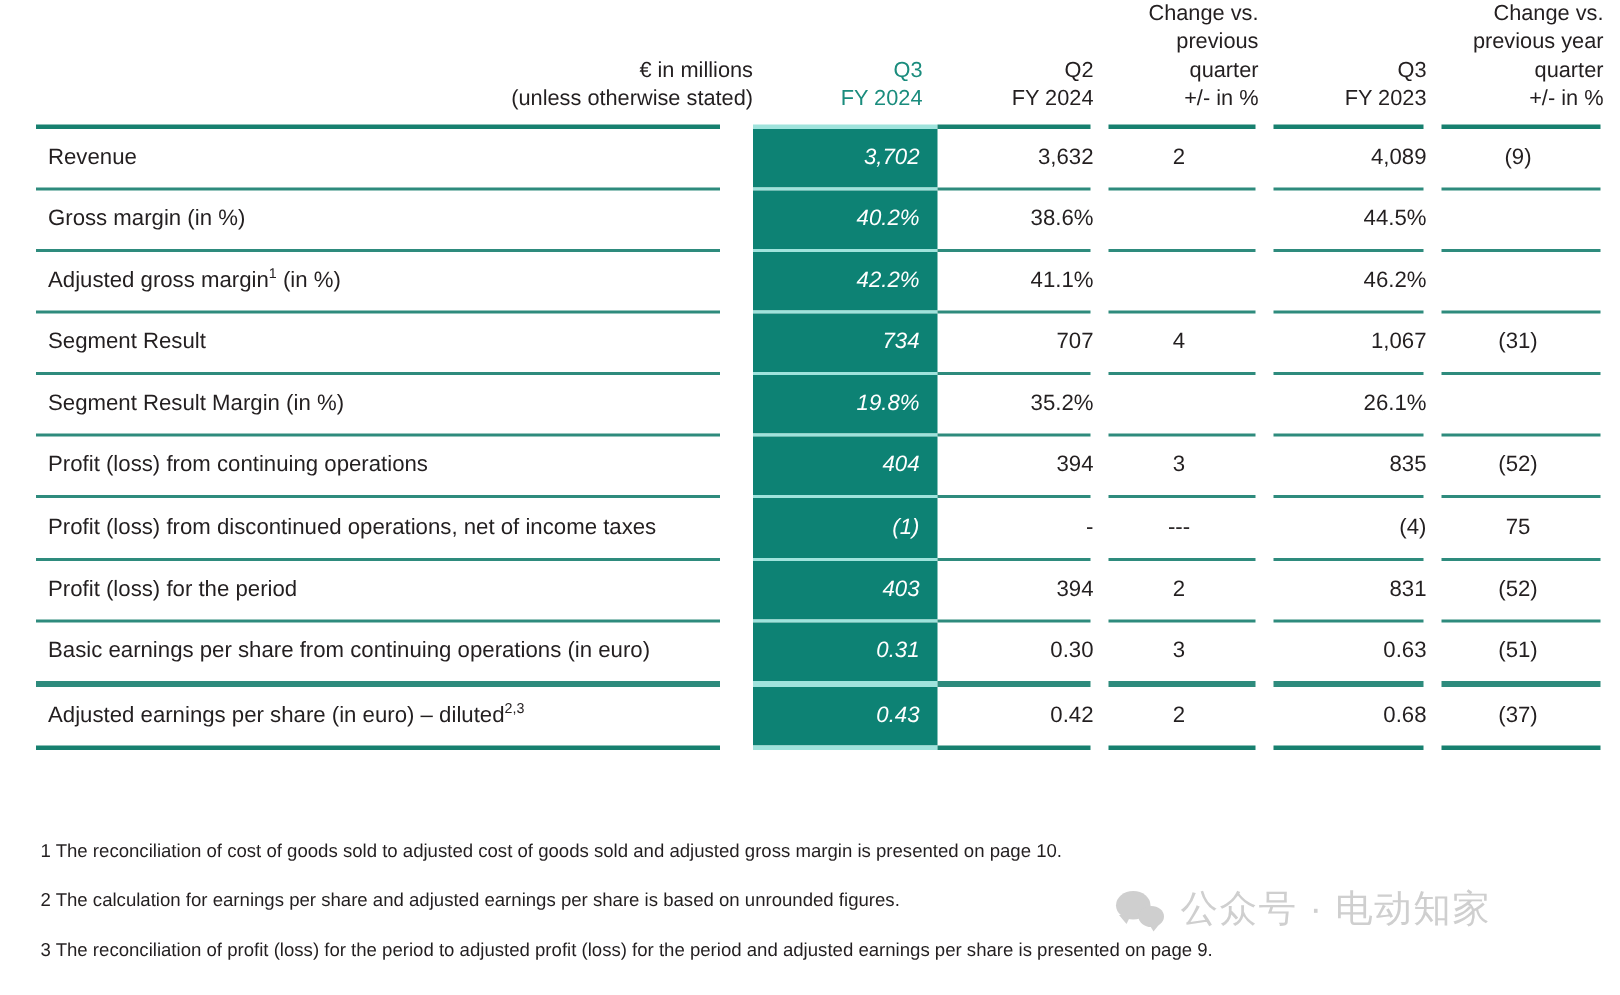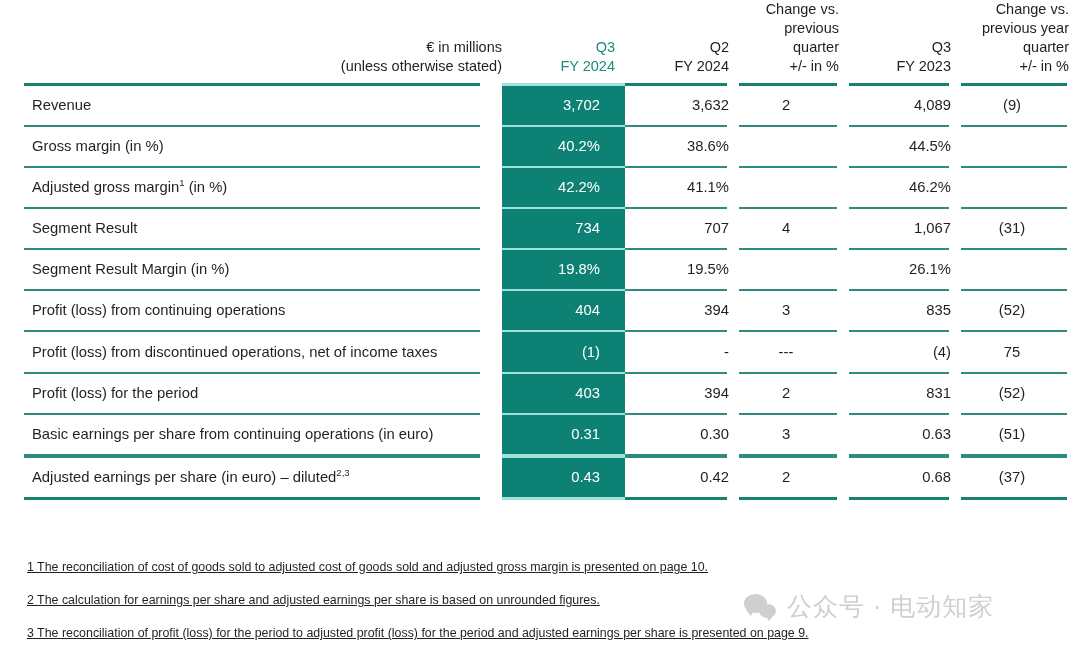--- a/index.html
+++ b/index.html
@@ -84,21 +84,22 @@
     text-align: center;
     padding-right: 16px;
   }
 
   
   tbody td.hl {
     background: #0d8274;
     color: #ffffff;
   }
   tbody td.hl .cell {
-    padding-right: 25px;
+    padding-right: 12px;
+    font-style: italic;
   }
 
   
   tbody tr.tall td { height: 40px; }
 
   
   .seprow td { height: 0; padding: 0; line-height: 0; font-size: 0; }
   .seprow td .bar {
     display: block;
     height: 2px;
@@ -119,21 +120,20 @@
   .seprow.bottom td.hl .bar { background: #9fe3dc; height: 3px; }
 
   .seprow td.lbl .bar { margin-right: 22px; margin-left: 0; }
 
   
   .footnotes {
     position: absolute;
     left: 27px;
     top: 560px;
     width: 1030px;
-    text-decoration: underline;
   }
   .footnote {
     font-size: 12.4px;
     line-height: 15px;
     color: #231f20;
     margin-bottom: 18px;
     white-space: nowrap;
   }
 
   
@@ -412,21 +412,21 @@
           </td>
         </tr>
         <tr>
           <td class="lbl">
             <span class="cell">Segment Result Margin (in %)</span>
           </td>
           <td class="hl">
             <span class="cell">19.8%</span>
           </td>
           <td>
-            <span class="cell">19.5%</span>
+            <span class="cell">35.2%</span>
           </td>
           <td class="chg">
             <span class="cell"></span>
           </td>
           <td>
             <span class="cell">26.1%</span>
           </td>
           <td class="chg">
             <span class="cell"></span>
           </td>

